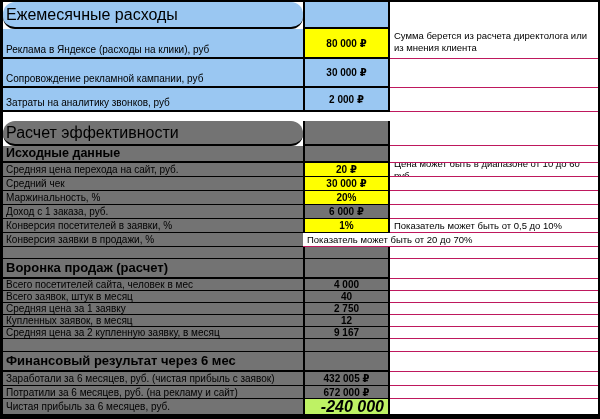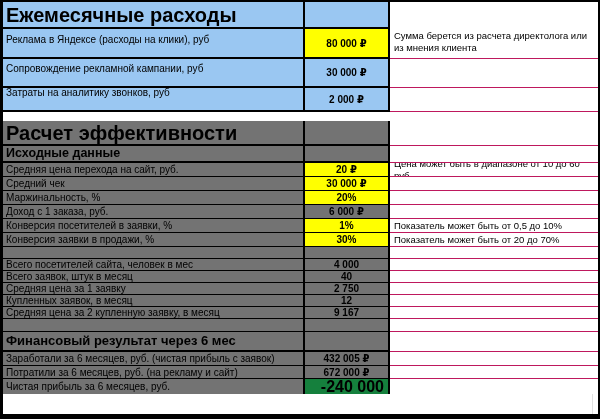--- a/index.html
+++ b/index.html
@@ -27,29 +27,29 @@
           border-left:2px solid #000; border-right:2px solid #000; }
   .note { flex:1 1 auto;  background:#fff; font-size:9.5px; line-height:1.25; padding:1px 2px 0 4px;
           display:flex; align-items:center; border-bottom:1px solid #be185d; overflow:hidden; }
   .note.top { align-items:flex-start; }
   .note.plain { border-bottom:none; }
 
   
   .blue  { background:#9AC7F2; }
   .green { background:#737373; }
   .yellow{ background:#FFFF00; }
-  .red   { background:#15803d; }
+  .red   { background:#bef264;font-style:italic; }
 
   
   .b1 { border-bottom:1px solid #000; }
   .b2 { border-bottom:2px solid #000; }
 
-  .lbl.bottom { align-items:flex-end; padding-bottom:12px; }
-
-  .h-big   { font-weight:bold; font-size:20px; letter-spacing:0; }
+  .lbl.bottom { align-items:flex-end; padding-bottom:2px; }
+
+  .h-big   { font-weight:normal; font-size:16px; letter-spacing:0;border-radius:12px; }
   .h-mid   { font-weight:bold; font-size:13px; }
   .h-sub   { font-weight:bold; font-size:12.5px; }
 
   .val.final { font-size:16px; justify-content:flex-end; padding-right:4px; }
 
   .gap { background:#fff; }
 </style>
 </head>
 <body>
 
@@ -121,30 +121,34 @@
   </div>
 
   <div class="row" style="height:14px">
     <div class="lbl green b1">Конверсия посетителей в заявки, %</div>
     <div class="val yellow b1">1%</div>
     <div class="note">Показатель может быть от 0,5 до 10%</div>
   </div>
 
   <div class="row" style="height:14px">
     <div class="lbl green b1">Конверсия заявки в продажи, %</div>
-    <div class="val yellow b1">30%</div>
     <div class="note">Показатель может быть от 20 до 70%</div>
   </div>
 
   <div class="row" style="height:12px">
     <div class="lbl green b1"></div>
     <div class="val green b1"></div>
     <div class="note"></div>
   </div>
 
+  <div class="row" style="height:20px">
+    <div class="lbl green b2 h-mid">Воронка продаж (расчет)</div>
+    <div class="val green b2"></div>
+    <div class="note"></div>
+  </div>
 
   <div class="row" style="height:12px">
     <div class="lbl green b1">Всего посетителей сайта, человек в мес</div>
     <div class="val green b1">4 000</div>
     <div class="note"></div>
   </div>
 
   <div class="row" style="height:12px">
     <div class="lbl green b1">Всего заявок, штук в месяц</div>
     <div class="val green b1">40</div>

